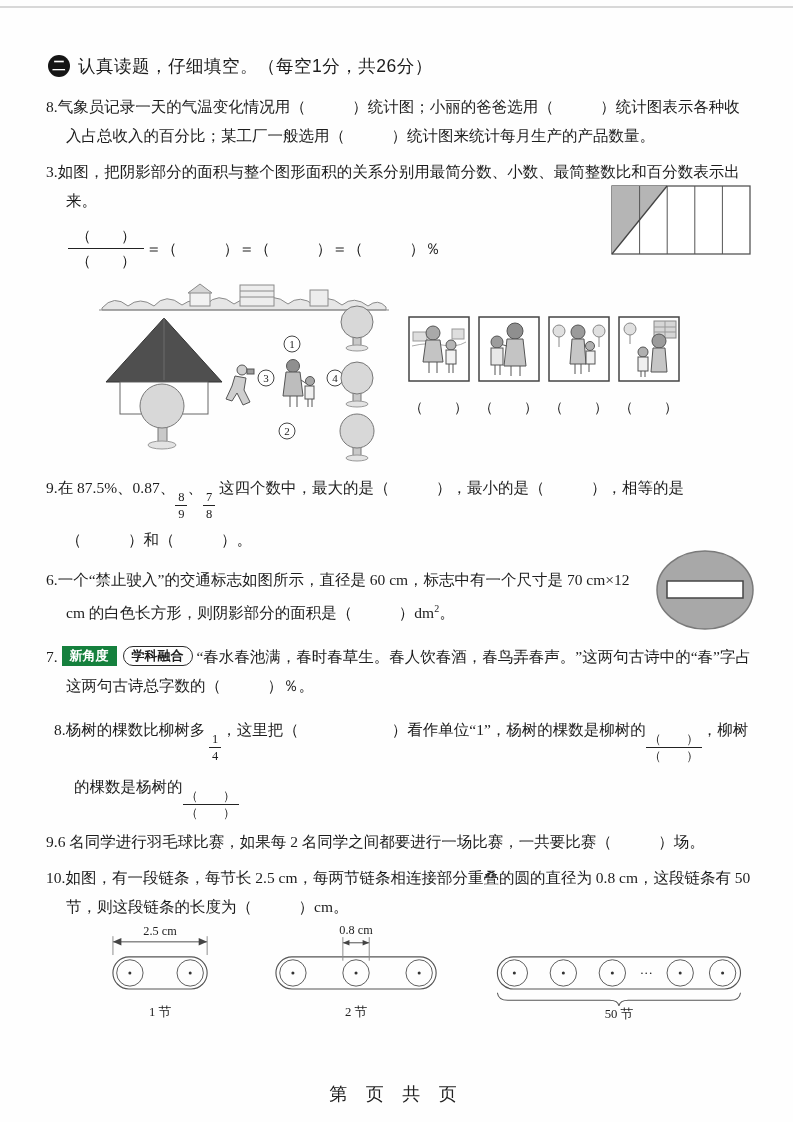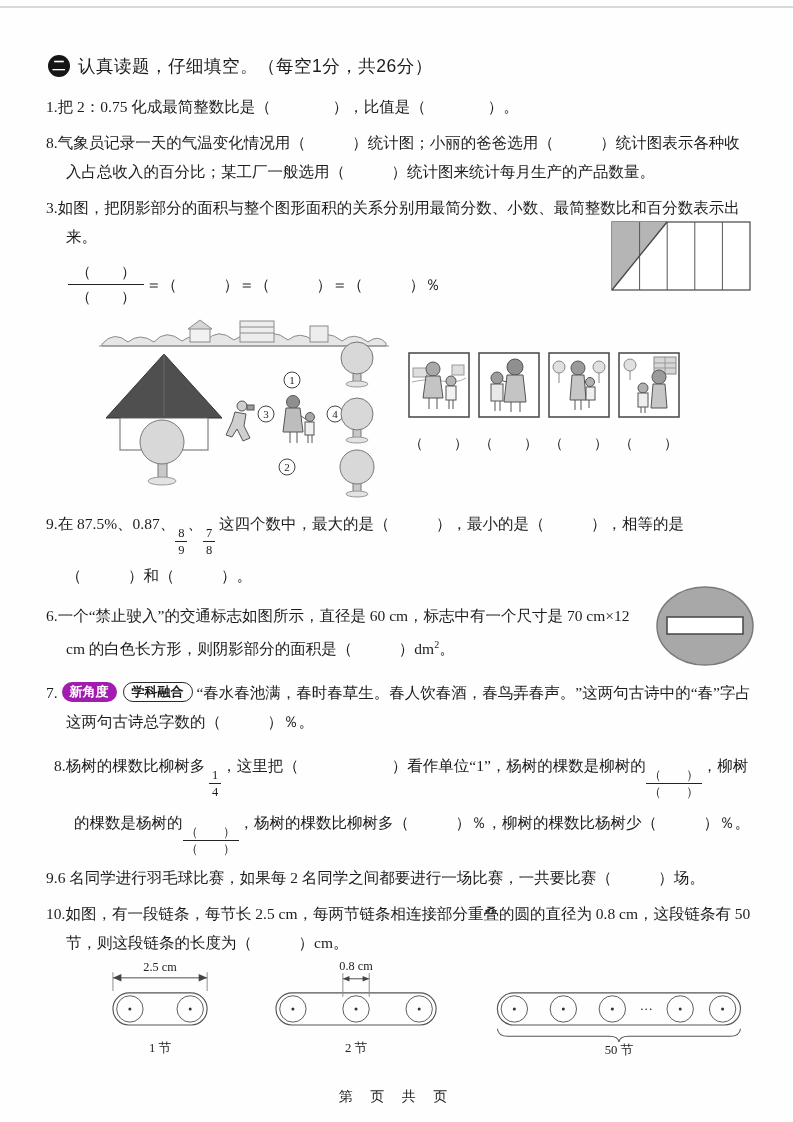--- a/index.html
+++ b/index.html
@@ -35,48 +35,45 @@
   
   .q4-fig { display:flex; align-items:flex-start; margin:8px 0 6px 28px; text-indent:0; }
   .photos { display:flex; gap:8px; margin:38px 0 0 14px; }
   .photo { width:62px; text-align:center; }
   .photo-blank { font-size:14px; margin-top:2px; letter-spacing:1px; }
   
   .q6 { padding-right:112px; }
   .q6-sign { position:absolute; right:-4px; top:-16px; }
   sup { font-size:10px; }
   
-  .badge-dark { display:inline-block; background:#a21caf; color:#fff; border-radius:10px;
+  .badge-dark { display:inline-block; background:#15803d; color:#fff; border-radius:0;
     padding:0 8px; font-size:13px; font-weight:bold; line-height:20px; vertical-align:2px;
     font-family:"Liberation Sans","DejaVu Sans",sans-serif; text-indent:0;margin-top:12px; }
   .badge-outline { display:inline-block; border:1.5px solid #2a2a2a; color:#1c1c1c; border-radius:10px;
     padding:0 8px; font-size:13px; font-weight:bold; line-height:18px; vertical-align:2px;
     font-family:"Liberation Sans","DejaVu Sans",sans-serif; margin-left:6px; text-indent:0; }
   .q8 { line-height:45px;margin-left:8px; }
   .q5 { line-height:36px; }
   
   .chain-wrap { margin:2px 0 0 26px; text-indent:0; }
   svg text { font-family:"Liberation Serif","DejaVu Serif",serif; fill:#222; }
   .footer { position:absolute; bottom:16px; left:0; width:100%; text-align:center;
-            font-size:14px; letter-spacing:7px; color:#222; }
+            font-size:18px; letter-spacing:7px; color:#222; }
 </style>
 </head>
 <body>
 
 <div class="page">
   <div class="scan-edge"></div>
 
   <div class="sec-header">
     <span class="sec-icon">二</span>
     <span class="sec-title">认真读题，仔细填空。（每空1分，共26分）</span>
   </div>
 
-  <div class="q">
-    <span>1.把 2：0.75 化成最简整数比是（　　　　），比值是（　　　　）。</span>
-  </div>
 
   <div class="q">
     <span>8.气象员记录一天的气温变化情况用（　　　）统计图；小丽的爸爸选用（　　　）统计图表示各种收入占总收入的百分比；某工厂一般选用（　　　）统计图来统计每月生产的产品数量。</span>
   </div>
 
   <div class="q">
     <span>3.如图，把阴影部分的面积与整个图形面积的关系分别用最简分数、小数、最简整数比和百分数表示出来。</span>
     <div class="q3-formula">
       <span class="bigfrac">
         <span class="num">（　　）</span>
@@ -257,21 +254,21 @@
   <div class="q q8">
     <span>8.杨树的棵数比柳树多 </span><span class="frac">
         <span class="num">1</span>
         <span class="den">4</span>
       </span><span>，这里把（　　　　　　）看作单位“1”，杨树的棵数是柳树的</span><span class="frac">
         <span class="num">（　　）</span>
         <span class="den">（　　）</span>
       </span><span>，柳树的棵数是杨树的</span><span class="frac">
         <span class="num">（　　）</span>
         <span class="den">（　　）</span>
-      </span><span>，杨树的棵数比柳树多（　　　）％，柳树的棵数比杨树少（　　　）％。</span>
+      </span>
   </div>
 
   <div class="q">
     <span>9.6 名同学进行羽毛球比赛，如果每 2 名同学之间都要进行一场比赛，一共要比赛（　　　）场。</span>
   </div>
 
   <div class="q">
     <span>10.如图，有一段链条，每节长 2.5 cm，每两节链条相连接部分重叠的圆的直径为 0.8 cm，这段链条有 50 节，则这段链条的长度为（　　　）cm。</span>
     <div class="chain-wrap noindent">
       <svg width="660" height="98" viewBox="0 0 700 104">

